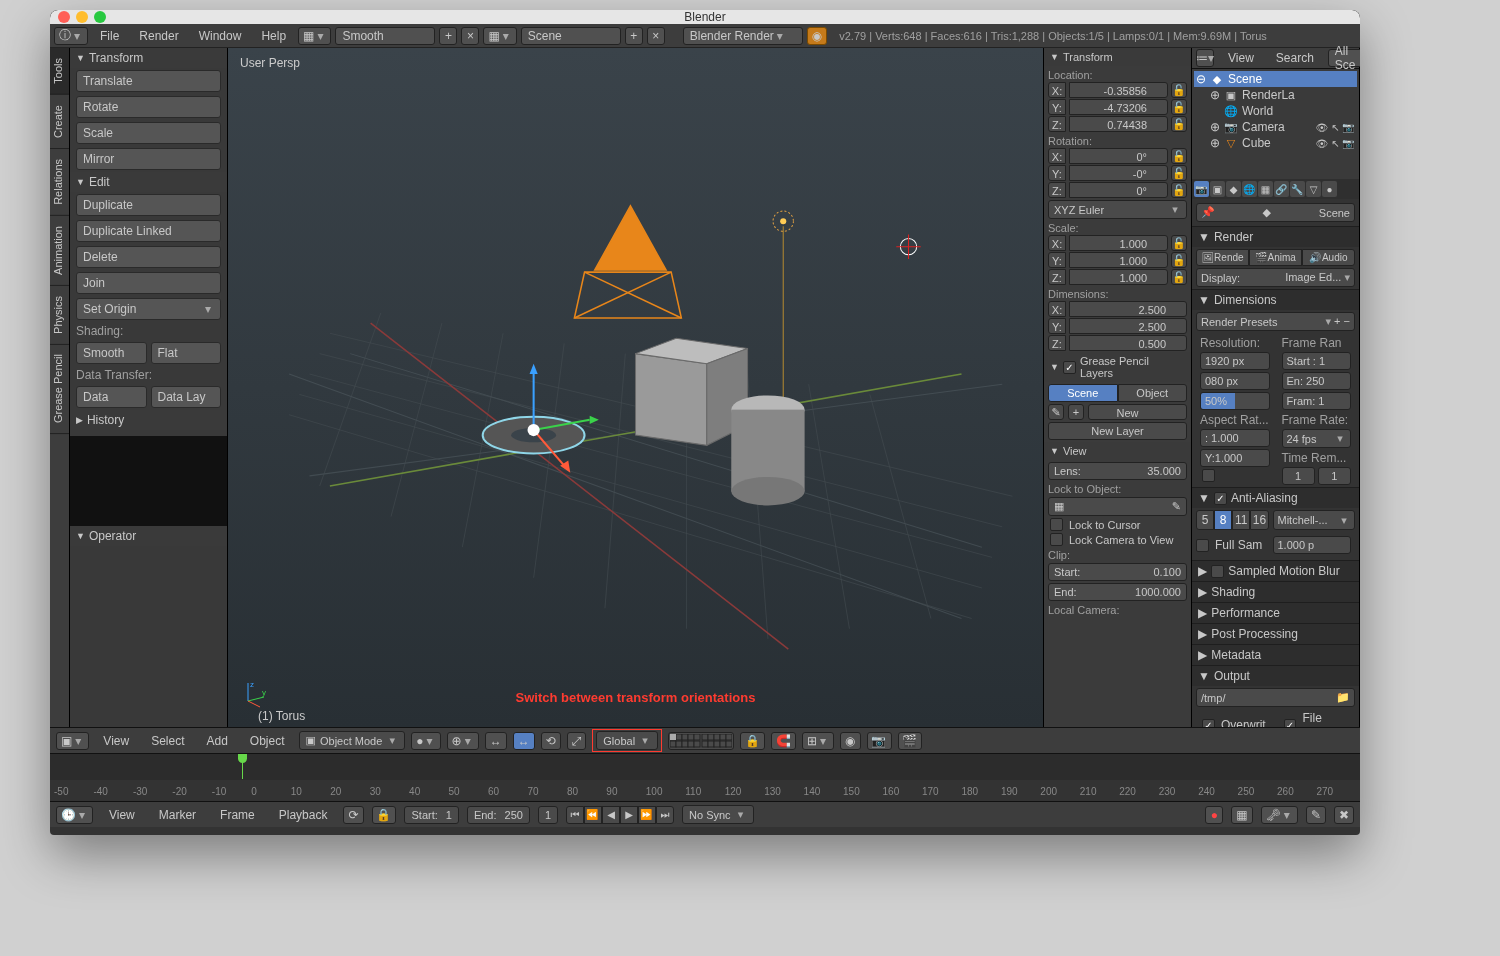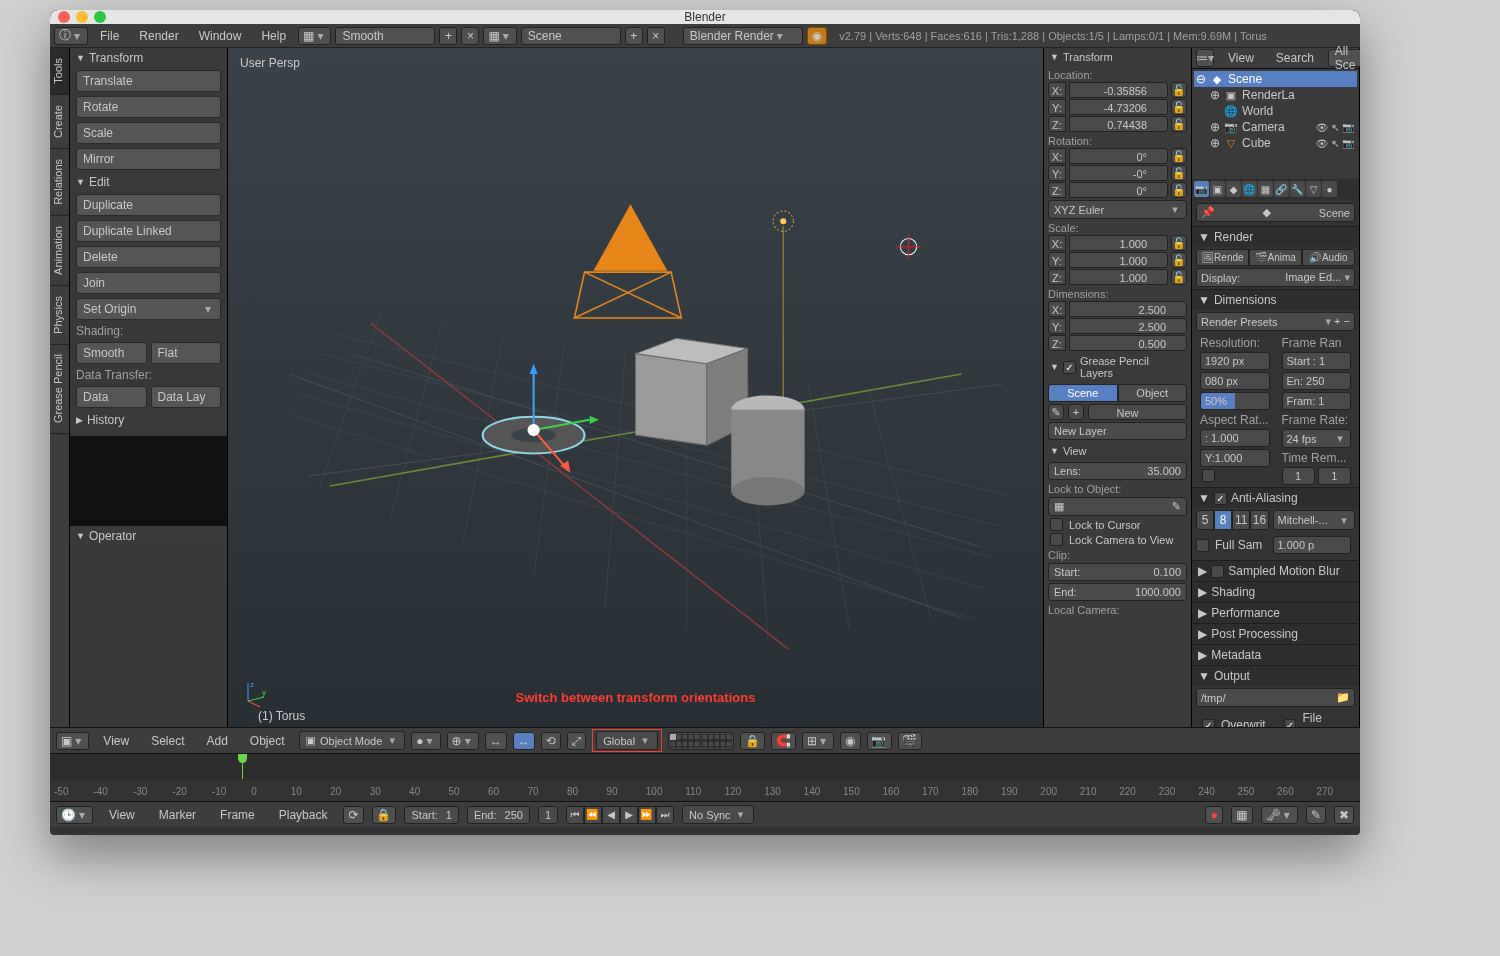--- a/index.html
+++ b/index.html
@@ -375,21 +375,21 @@
         </div>
       <div class="seg">
         <div class="active">Scene</div>
         <div>Object</div>
       </div>
       <div class="nrow" style="gap:4px;">
         <div class="tiny">✎</div>
         <div class="tiny">+</div>
         <div class="nval" style="text-align:center;border-radius:3px;">New</div>
       </div>
-      <div class="full" style="justify-content:flex-start;">
+      <div class="full" style="justify-content:center;">
           <span>New Layer</span>
         </div>
 
       <div class="panel-head">
           <span class="tri">▼</span>
           <span>View</span>
         </div>
       <div class="full">
           <span>Lens:</span>
           <span>35.000</span>

